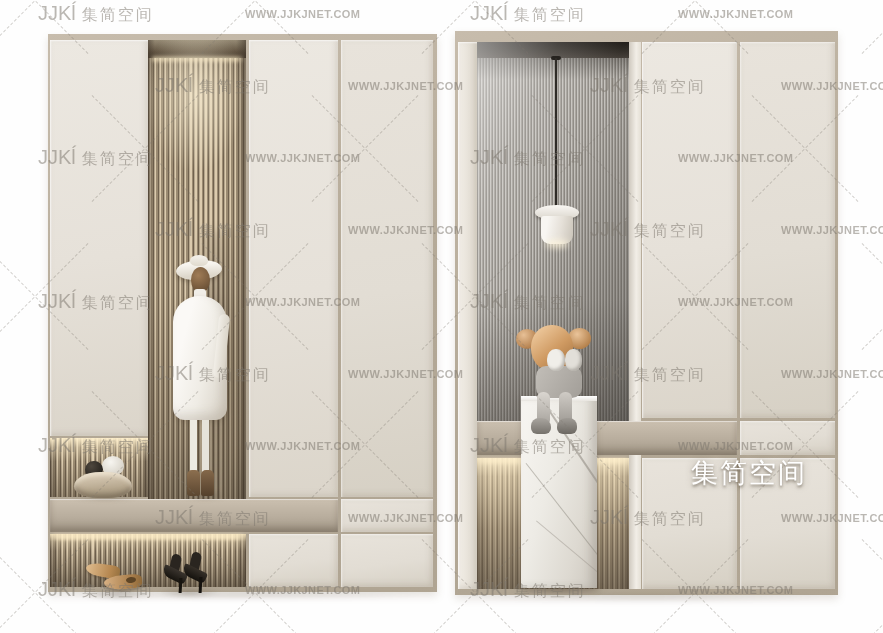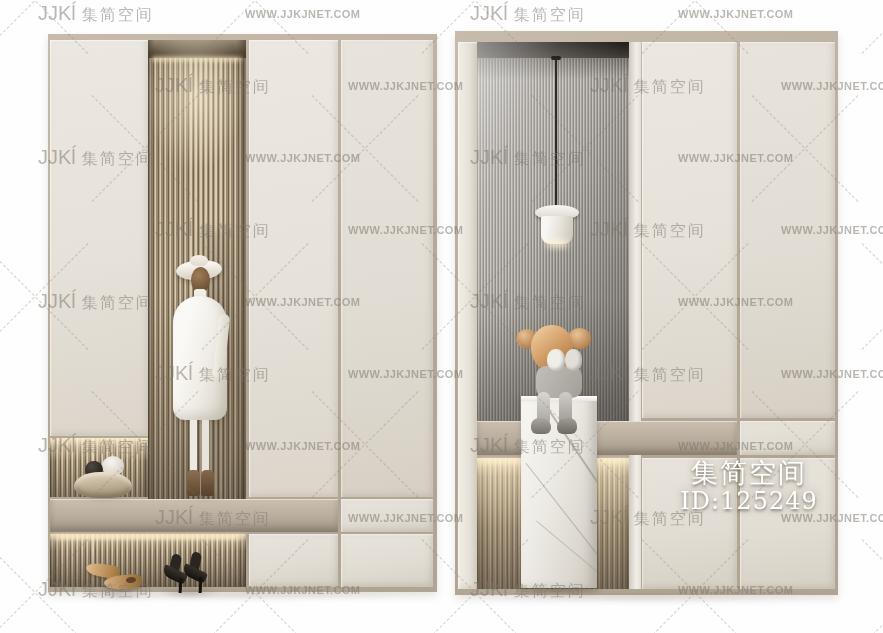--- a/index.html
+++ b/index.html
@@ -246,16 +246,15 @@
       <div class="diag" style="left: 840px; top: 0px; transform: rotate(45deg);"></div>
       <div class="diag" style="left: 840px; top: 0px; transform: rotate(-45deg);"></div>
       <div class="diag" style="left: 840px; top: 296px; transform: rotate(45deg);"></div>
       <div class="diag" style="left: 840px; top: 296px; transform: rotate(-45deg);"></div>
       <div class="diag" style="left: 840px; top: 592px; transform: rotate(45deg);"></div>
       <div class="diag" style="left: 840px; top: 592px; transform: rotate(-45deg);"></div>
     </div>
 
   <div class="badge">
     <div class="b1">集简空间</div>
-    <div class="b2">ID:125249</div>
   </div>
 
 </div>
 
 </body></html>

